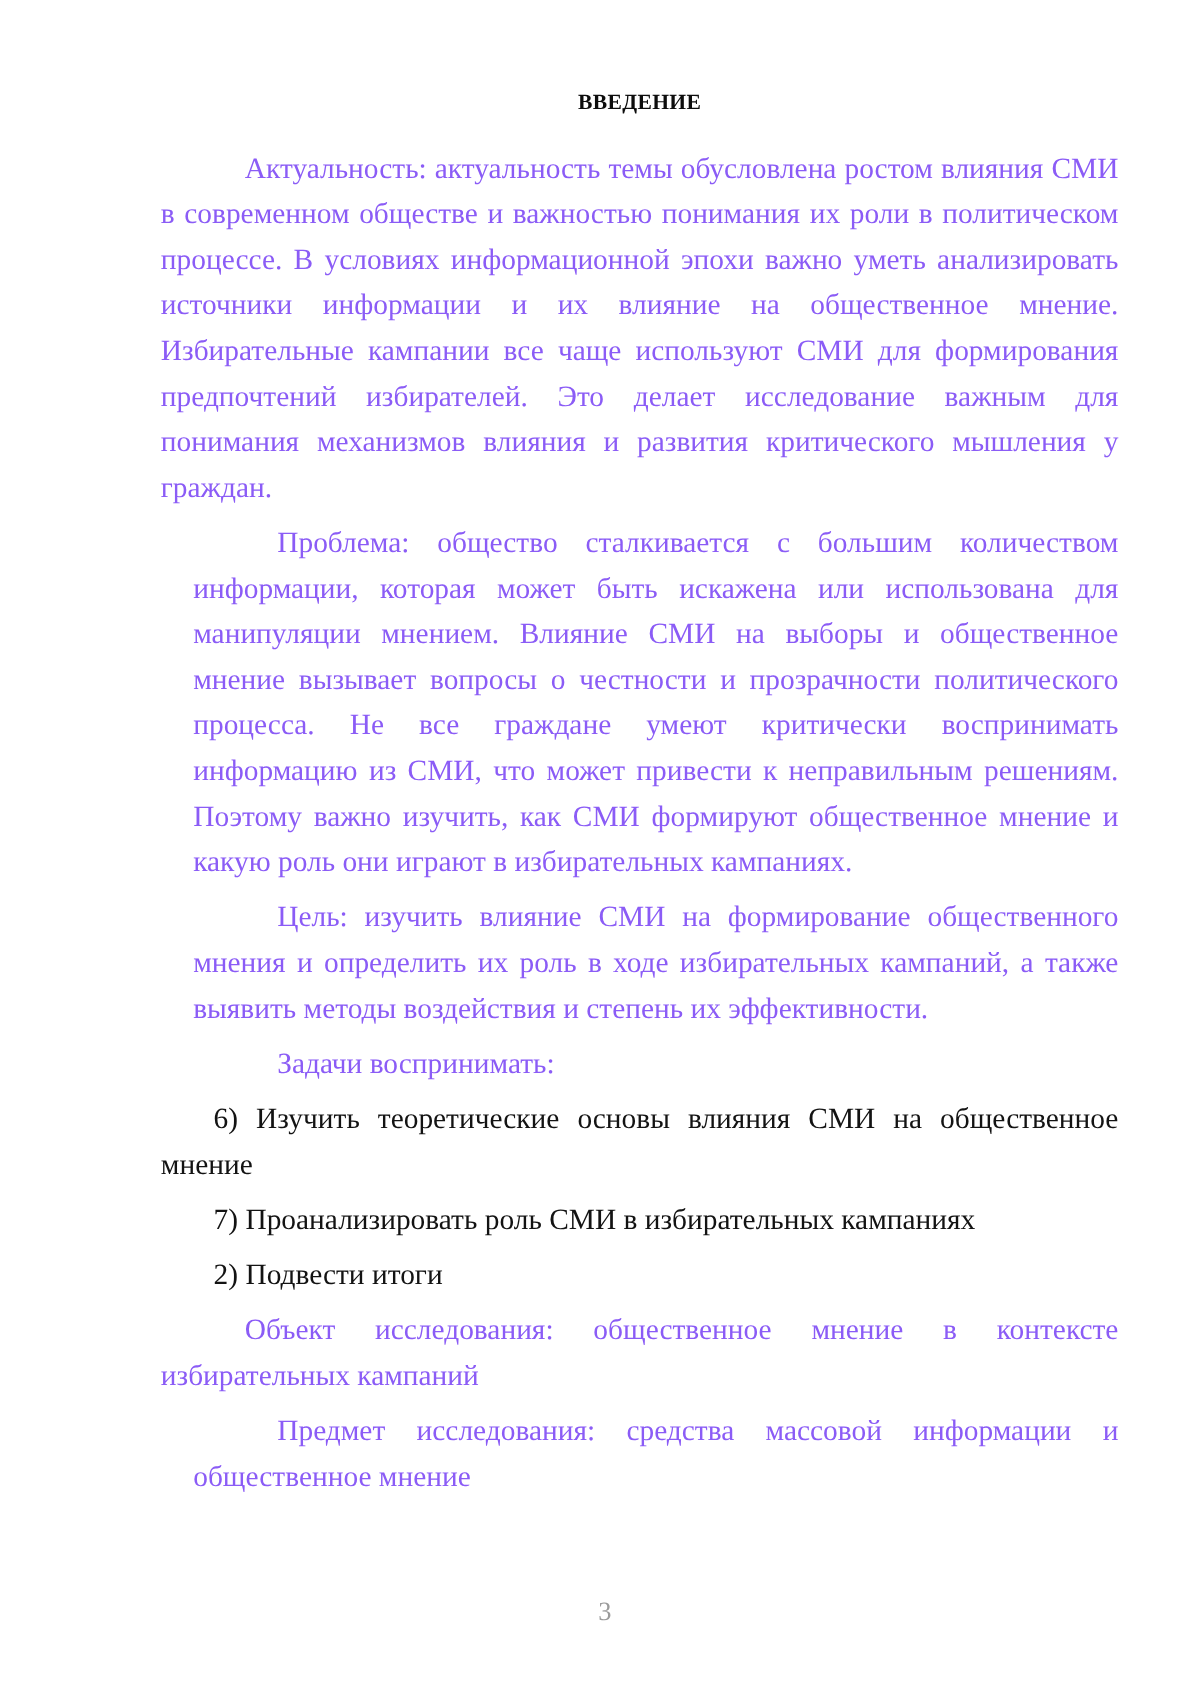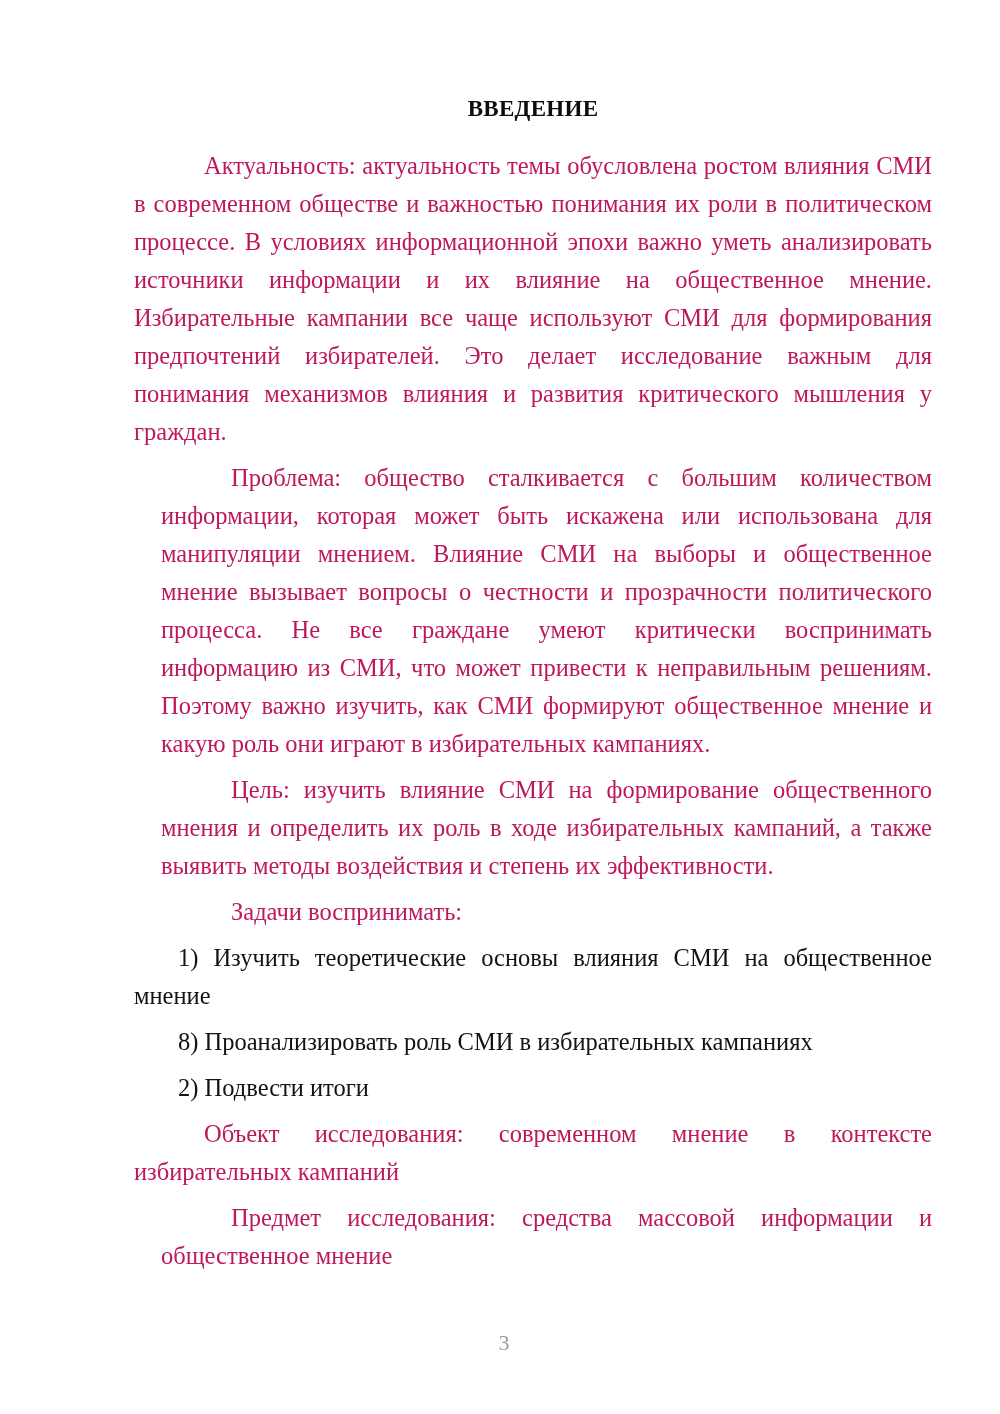--- a/index.html
+++ b/index.html
@@ -19,37 +19,37 @@
     color: #111111;
     box-sizing: border-box;
   }
   .content {
     position: absolute;
     left: 134px;
     top: 0;
     width: 798px;
   }
   .doc-title {
-    font-size: 23px;
+    font-size: 18px;
     font-weight: bold;
     text-align: center;
     letter-spacing: 0.3px;
     margin: 0;
-    padding-top: 96px;
+    padding-top: 76px;
     line-height: 1.1;
     color: #0d0d0d;
   }
   .para {
     font-size: 24.5px;
     line-height: 38px;
     text-align: justify;
     text-justify: inter-word;
     margin: 0;
     text-indent: 70px;
-    color: #be185d;
+    color: #8b5cf6;
     hyphens: none;
   }
   .para.first-para {
     margin-top: 26px;
   }
   .para + .para {
     margin-top: 8px;
     margin-left: 27px;
   }
   .list-block {
@@ -99,26 +99,26 @@
 
     <p class="para first-para">Актуальность: актуальность темы обусловлена ростом влияния СМИ в современном обществе и важностью понимания их роли в политическом процессе. В условиях информационной эпохи важно уметь анализировать источники информации и их влияние на общественное мнение. Избирательные кампании все чаще используют СМИ для формирования предпочтений избирателей. Это делает исследование важным для понимания механизмов влияния и развития критического мышления у граждан.</p>
 
     <p class="para">Проблема: общество сталкивается с большим количеством информации, которая может быть искажена или использована для манипуляции мнением. Влияние СМИ на выборы и общественное мнение вызывает вопросы о честности и прозрачности политического процесса. Не все граждане умеют критически воспринимать информацию из СМИ, что может привести к неправильным решениям. Поэтому важно изучить, как СМИ формируют общественное мнение и какую роль они играют в избирательных кампаниях.</p>
 
     <p class="para">Цель: изучить влияние СМИ на формирование общественного мнения и определить их роль в ходе избирательных кампаний, а также выявить методы воздействия и степень их эффективности.</p>
 
     <p class="para">Задачи воспринимать:</p>
 
     <div class="list-block">
-      <p class="list-item">1)  Изучить теоретические основы влияния СМИ на общественное мнение</p>
-      <p class="list-item">8) Проанализировать роль СМИ в избирательных кампаниях</p>
+      <p class="list-item">6)  Изучить теоретические основы влияния СМИ на общественное мнение</p>
+      <p class="list-item">7) Проанализировать роль СМИ в избирательных кампаниях</p>
       <p class="list-item">2) Подвести итоги</p>
     </div>
 
-    <p class="para after-list">Объект исследования: современном мнение в контексте избирательных кампаний</p>
+    <p class="para after-list">Объект исследования: общественное мнение в контексте избирательных кампаний</p>
 
     <p class="para">Предмет исследования: средства массовой информации и общественное мнение</p>
 
   </div>
 
   <div class="page-number">
     <span class="page-number-inner">3</span>
   </div>
 
 </div>

